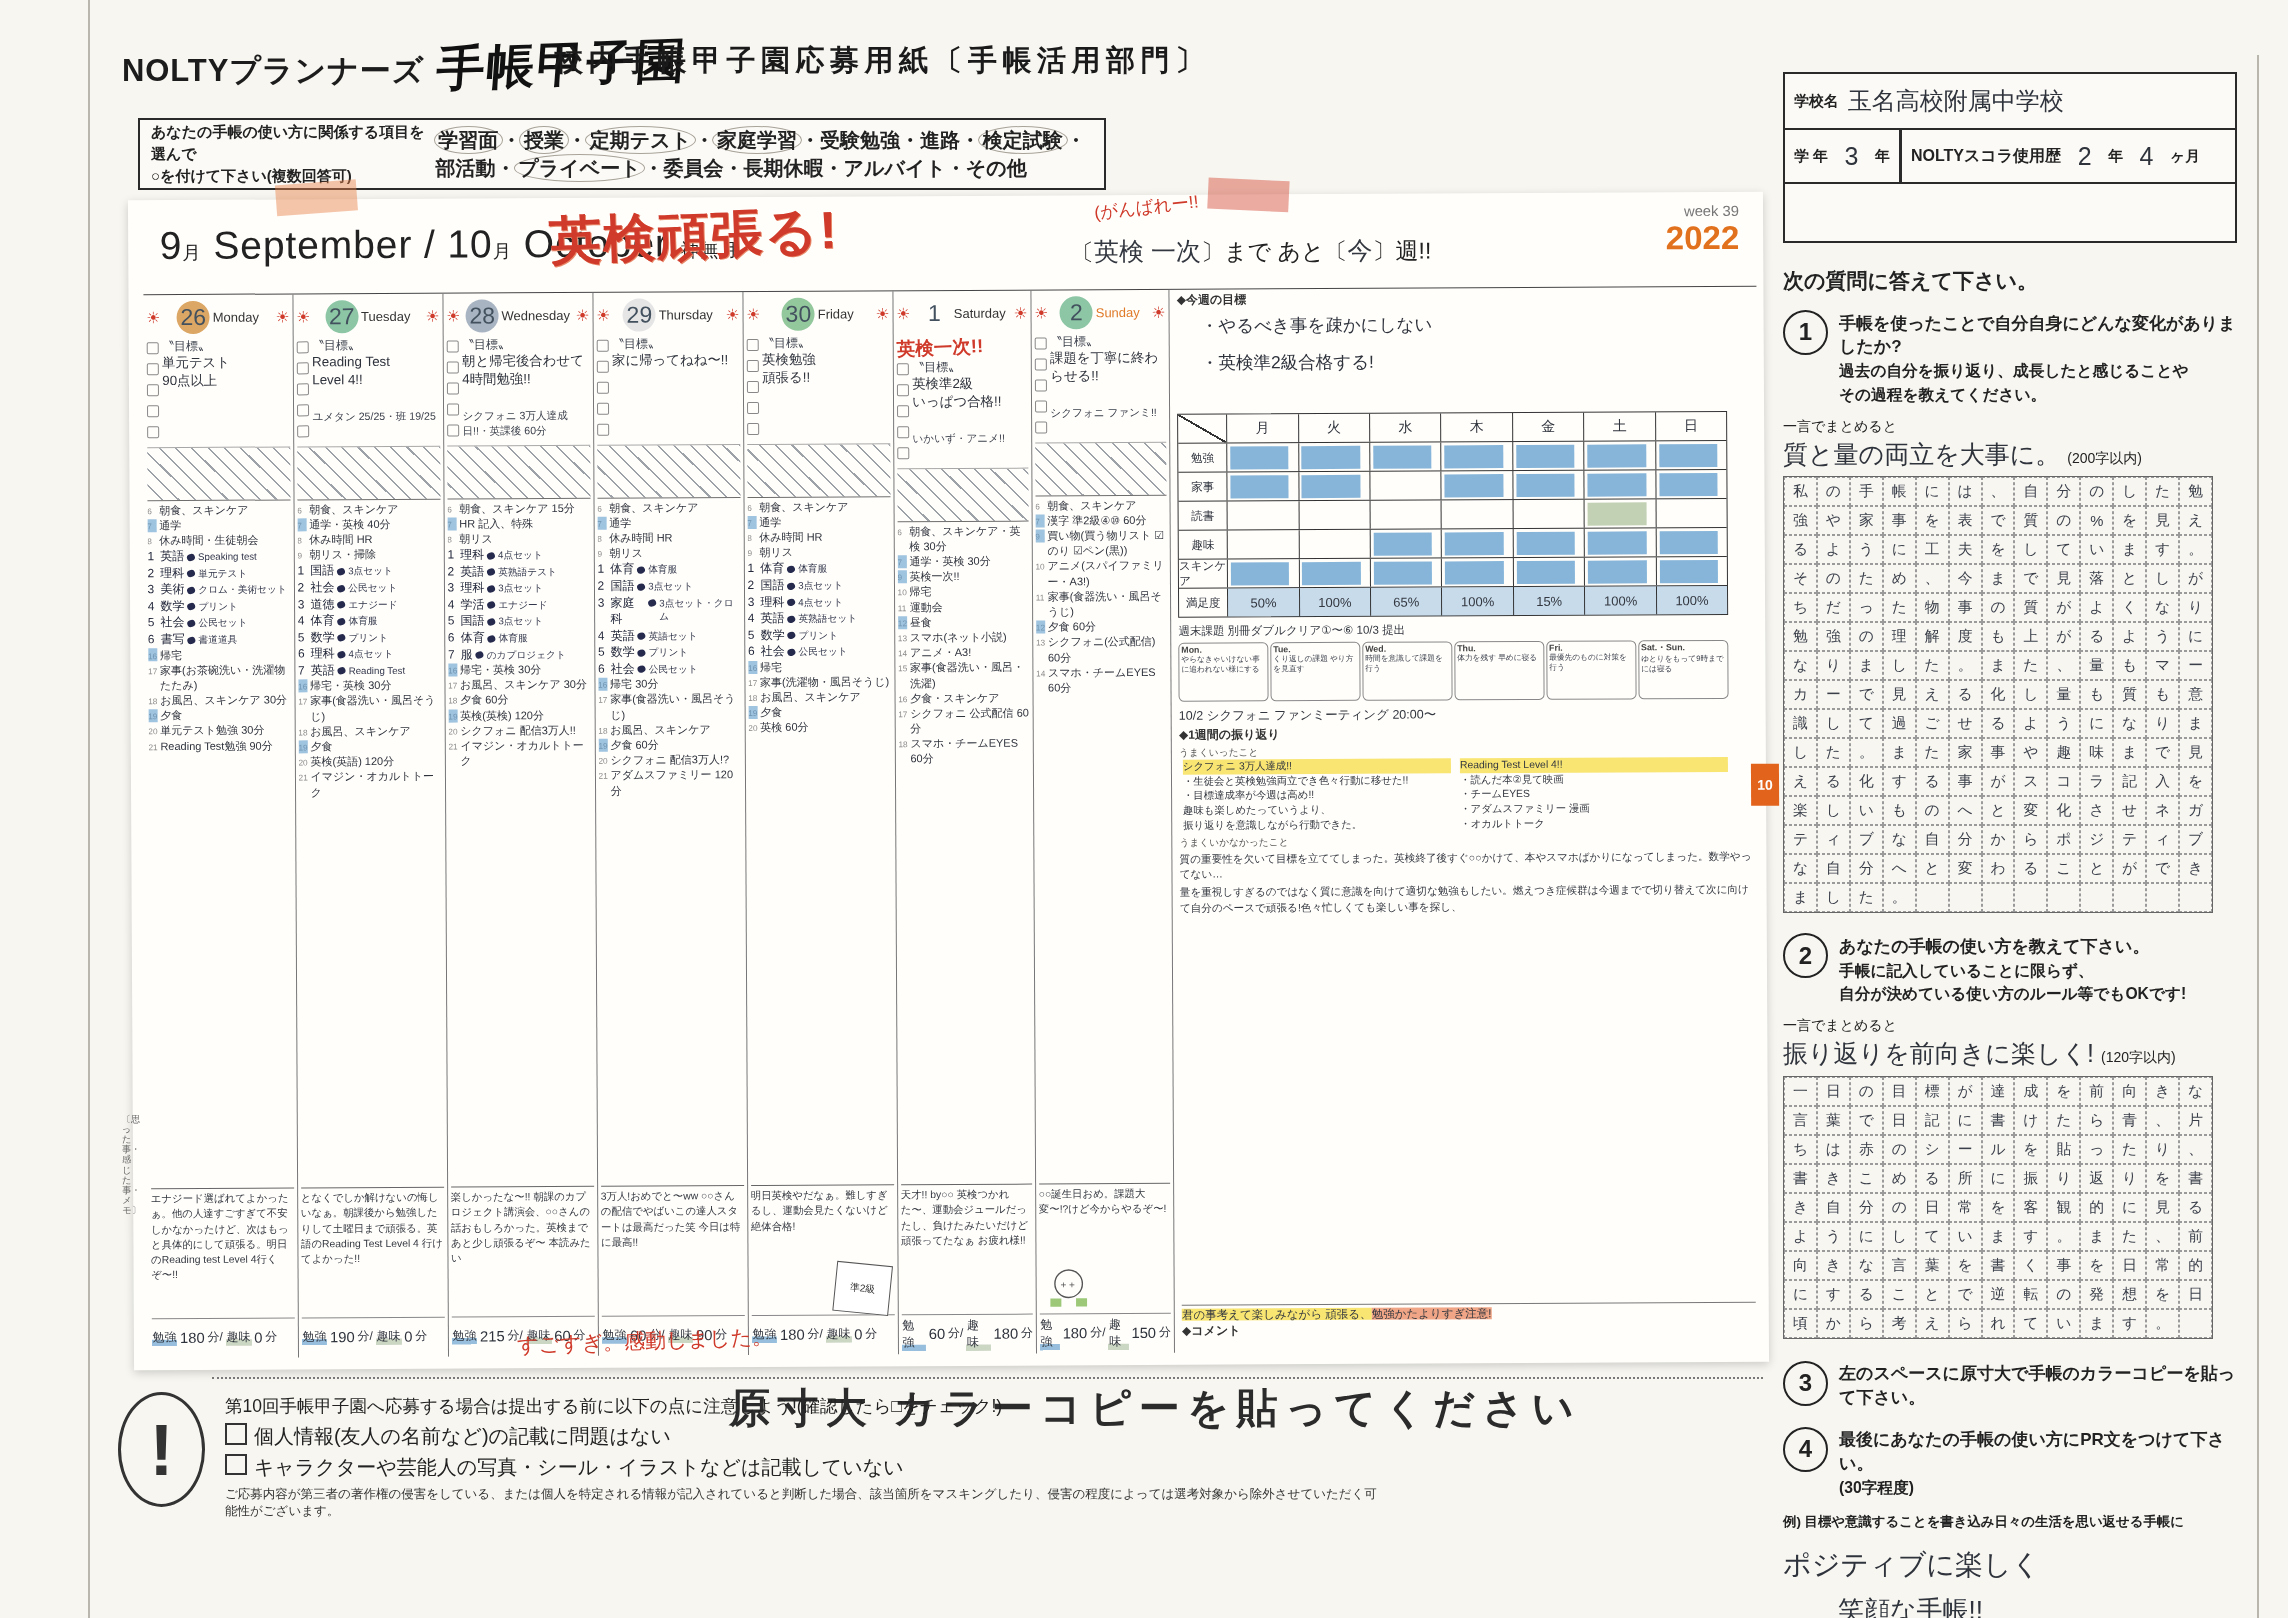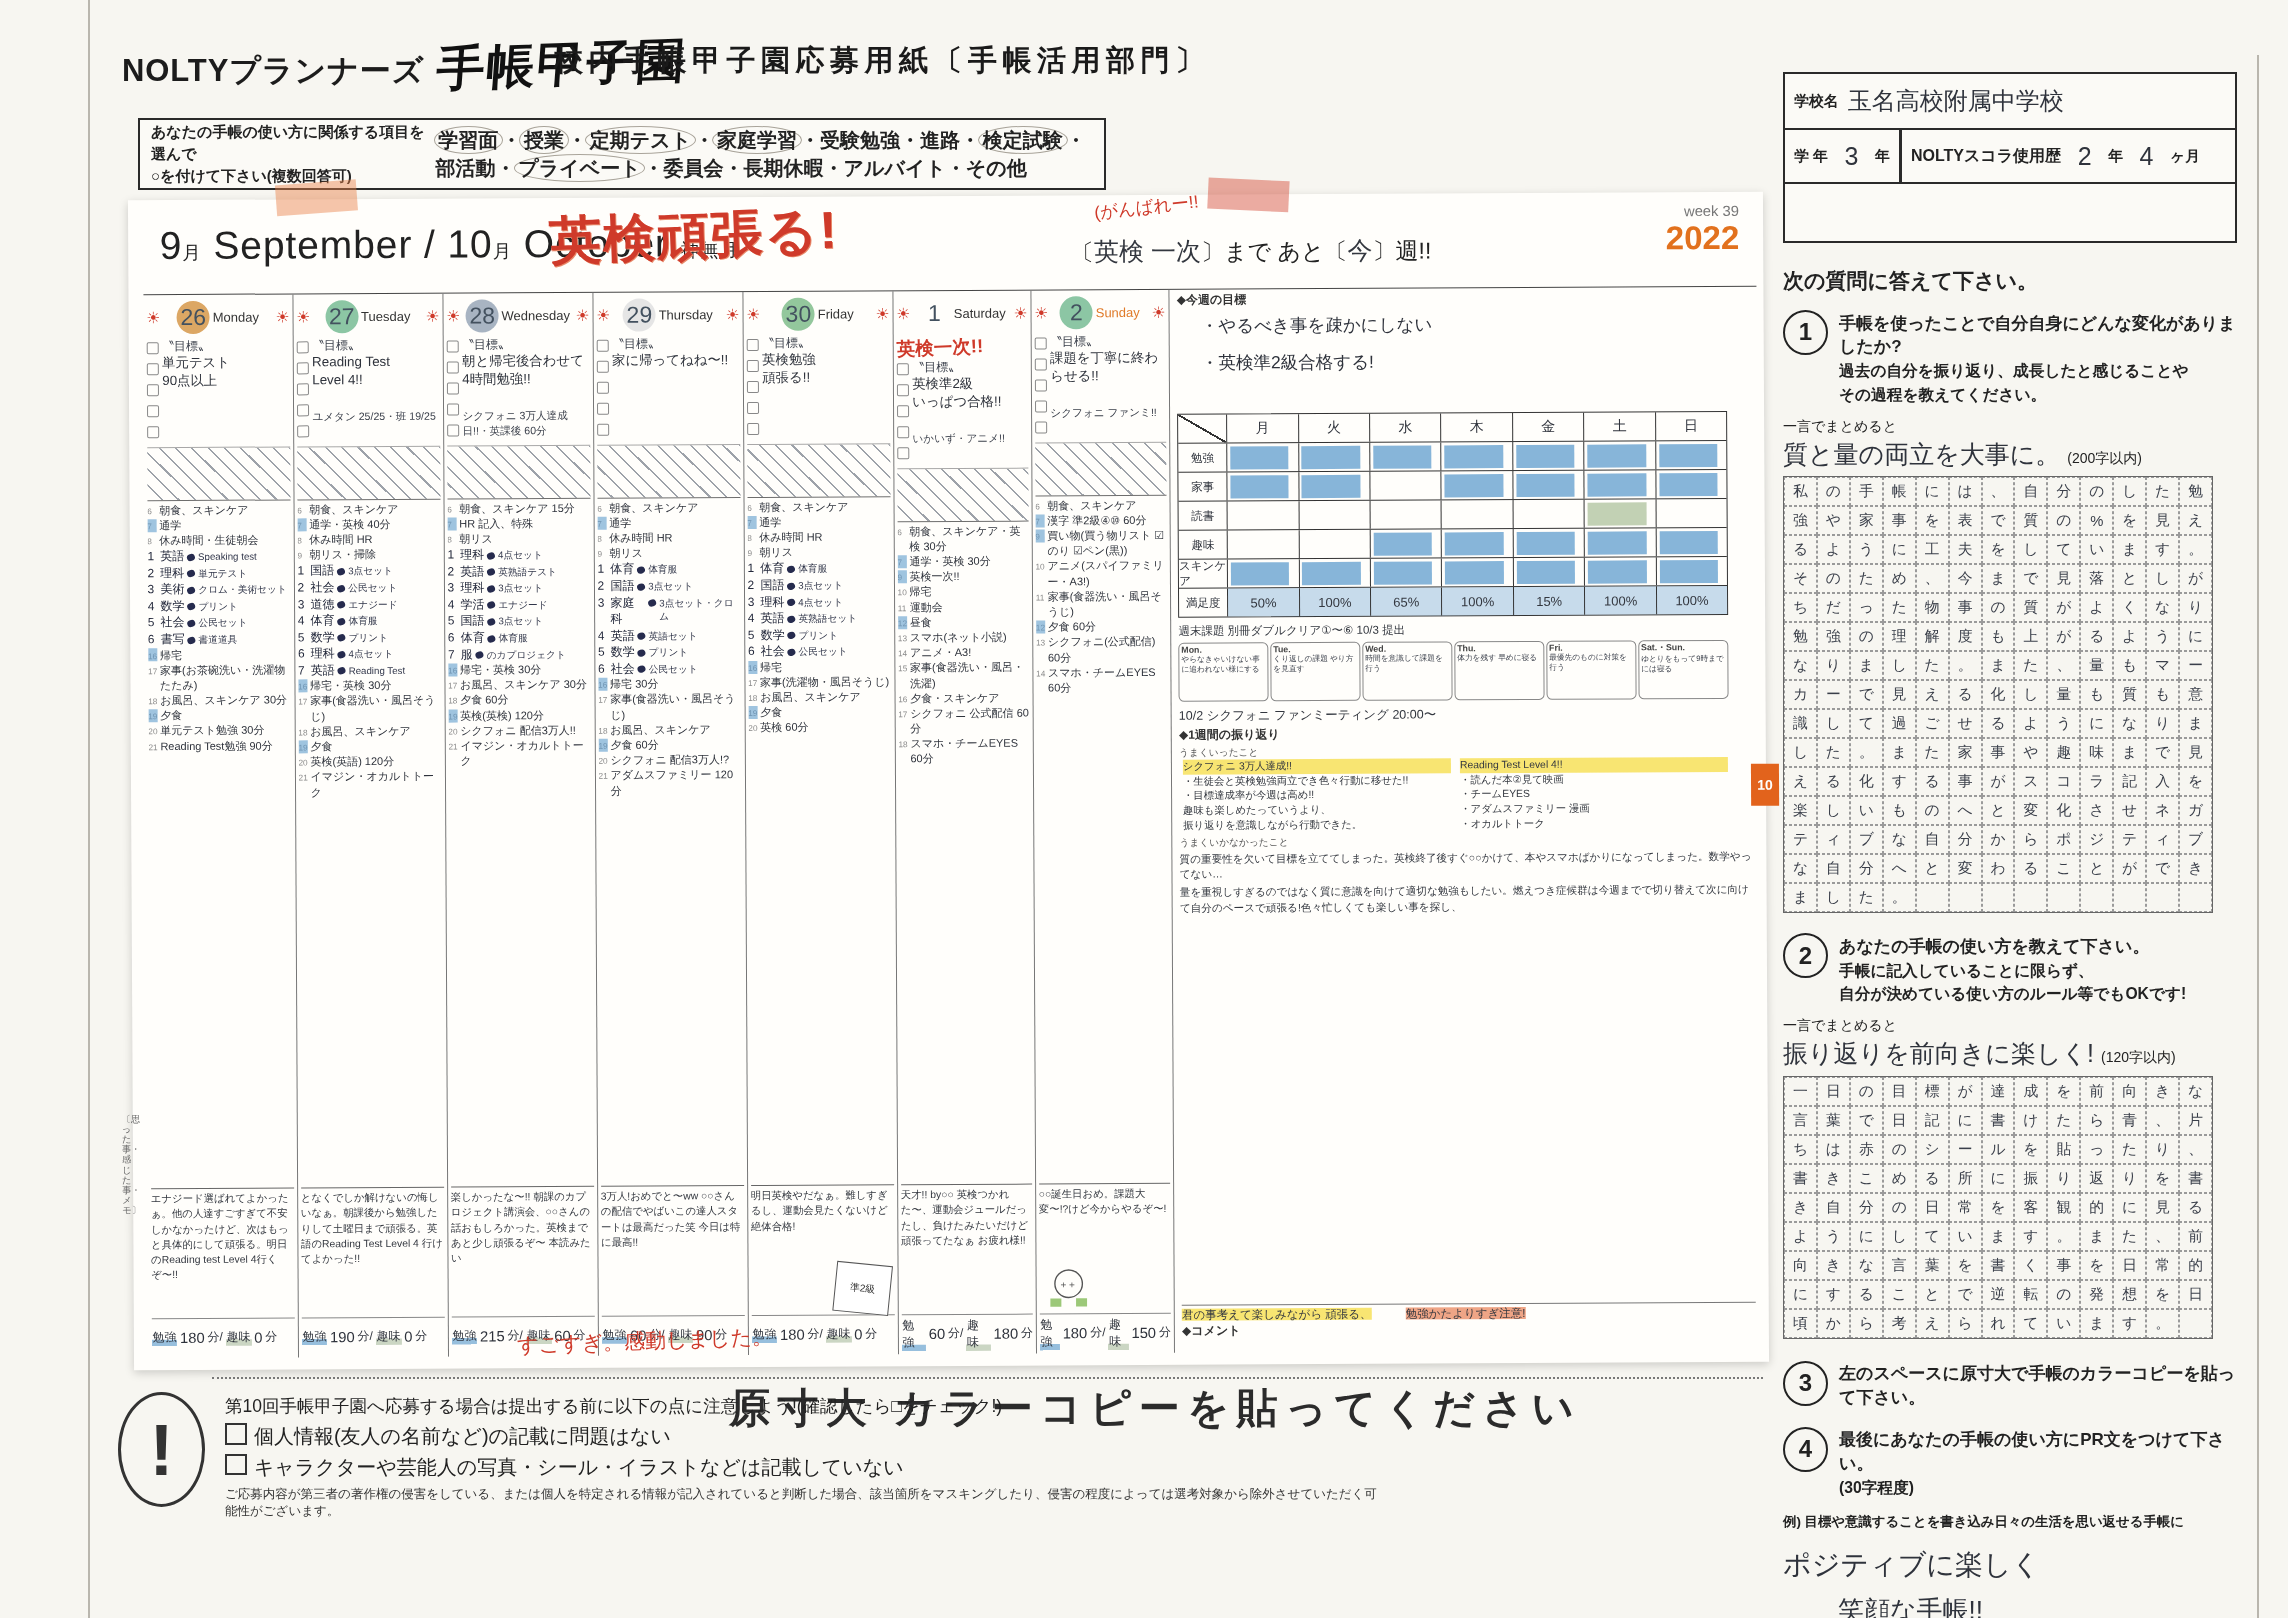--- a/index.html
+++ b/index.html
@@ -63,21 +63,21 @@
   .srow.cls .pnum{font-size:12px;color:#23283b;width:10px;flex:0 0 auto;}
   .srow.cls .subj{font-size:12px;color:#23283b;}
   .pen-dot{width:8.3px;height:6.5px;background:#262b4d;border-radius:50%;display:inline-block;transform:rotate(-20deg);flex:0 0 auto;}
   .srow .sup{font-size:9.7px;color:#31364a;}
   .day-note{border-top:1.4px solid #666;min-height:127px;font-size:10.4px;line-height:1.45;color:#33373f;padding-top:2.8px;position:relative;}
   .day-stats{border-top:0.9px solid #888;height:37px;display:flex;align-items:center;gap:2.8px;font-size:12px;color:#2f333c;}
   .st-l{padding:0 0.9px;}
   .hl-blue{box-shadow:inset 0 -6.5px 0 rgba(95,156,205,.65);}
   .hl-green{box-shadow:inset 0 -6.5px 0 rgba(160,180,150,.55);}
   .hl-yellow{background:rgba(246,222,80,.8);}
-  .hl-orange{background:rgba(233,135,95,.75);margin-left:34px;}
+  .hl-orange{background:rgba(233,135,95,.75);}
   .st-v{font-size:14.8px;}
   .sketch{position:absolute;right:3.7px;bottom:1.8px;width:54px;height:48px;border:1.4px solid #555;transform:rotate(6deg);
     background:#fff;font-size:10px;display:flex;align-items:center;justify-content:center;color:#333;}
   .face{position:absolute;left:5.5px;bottom:0;}
   
   .weekly{flex:1;display:flex;flex-direction:column;padding:1.8px 5.5px 0 7.4px;box-sizing:border-box;}
   .wk-h{font-size:12px;color:#333;font-weight:bold;}
   .wk-goals{min-height:100px;padding:5.5px 0 0 24px;}
   .wk-goal{font-size:17.5px;color:#2f333c;margin-bottom:13px;}
   .tracker{border:1.8px solid #333;margin-right:24px;}

